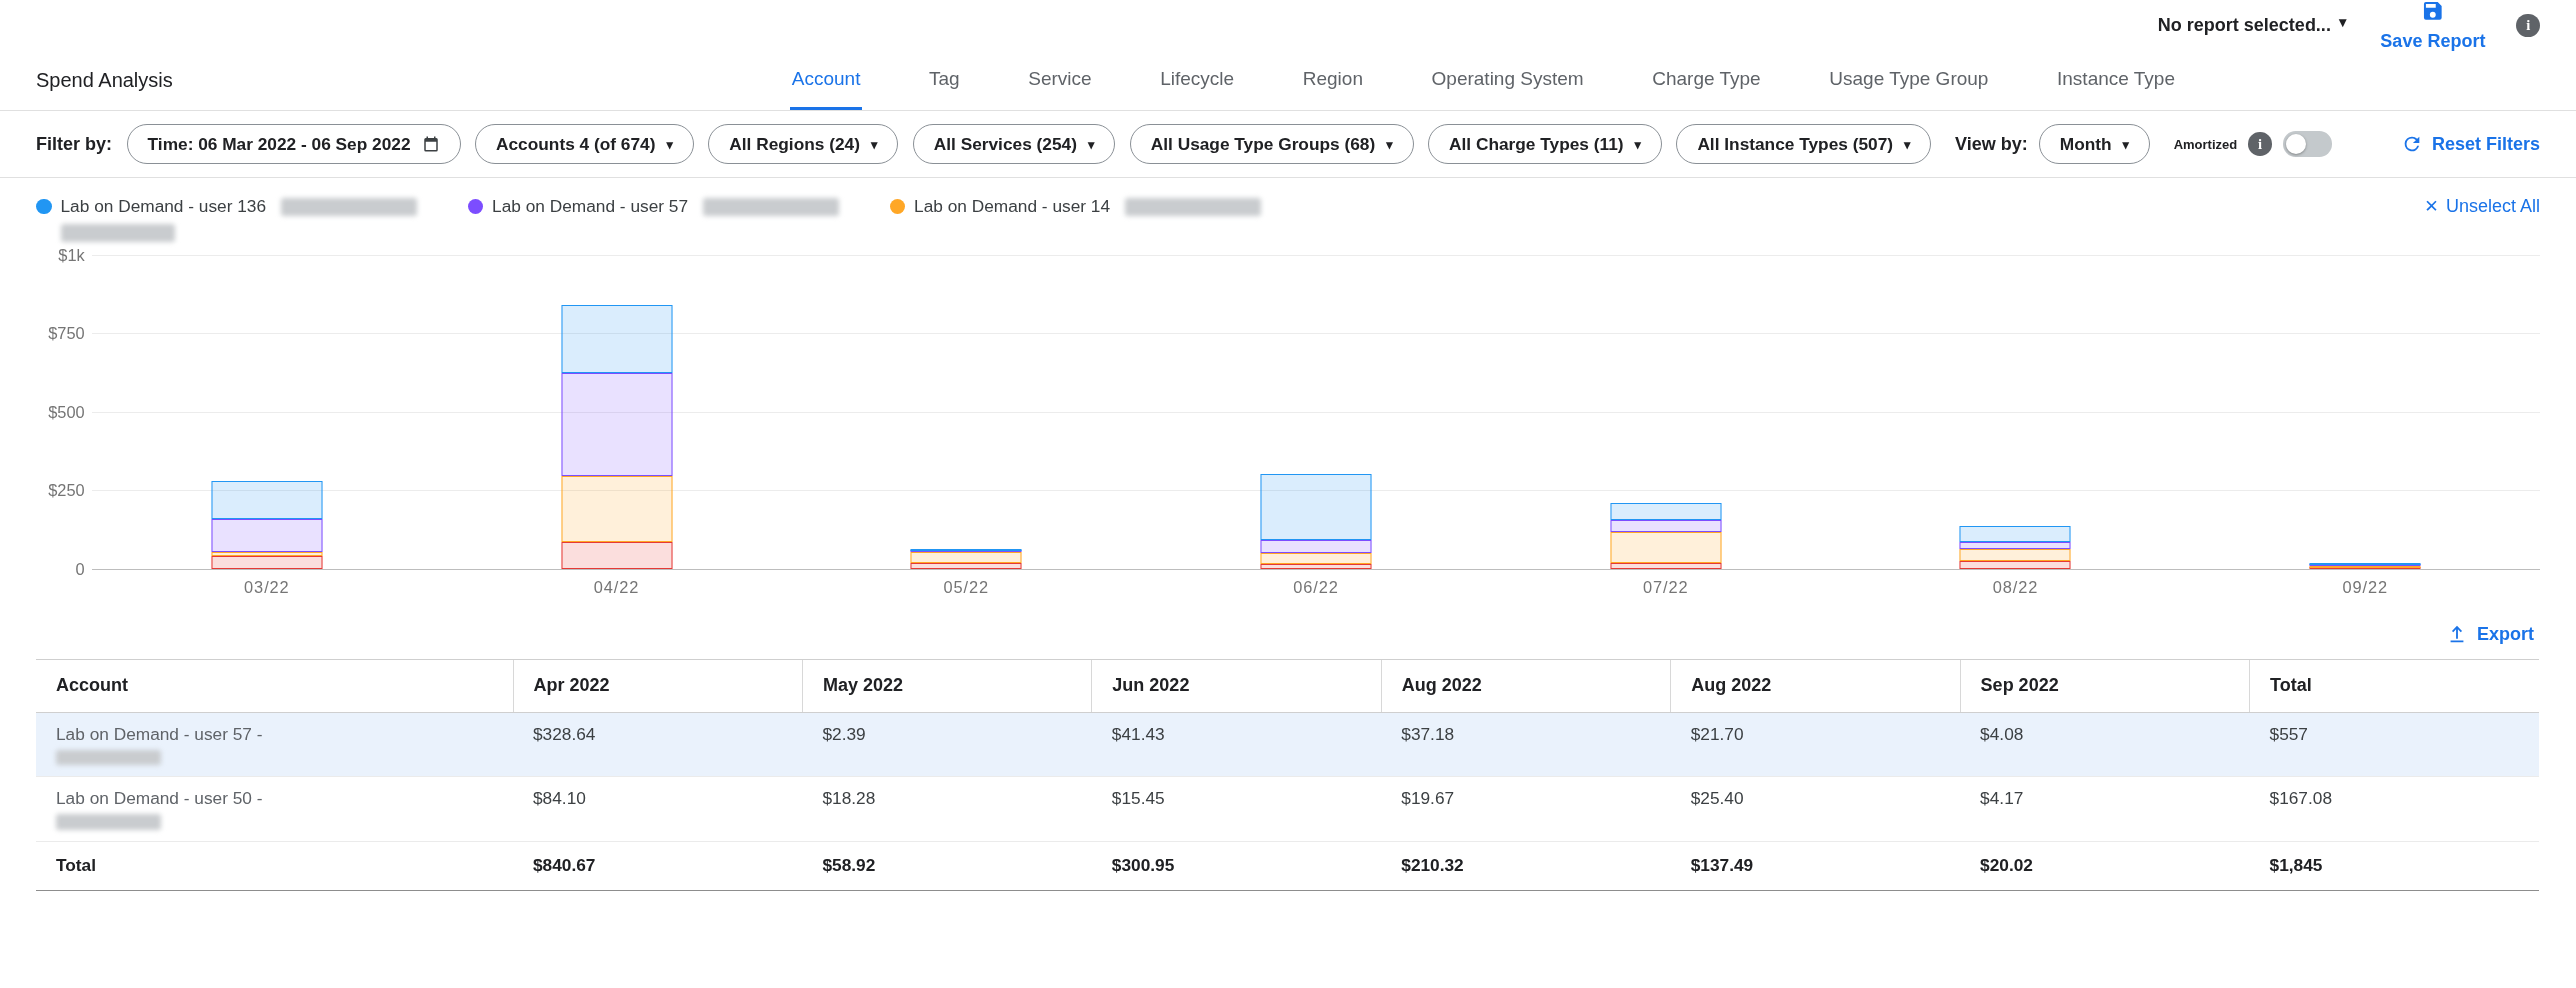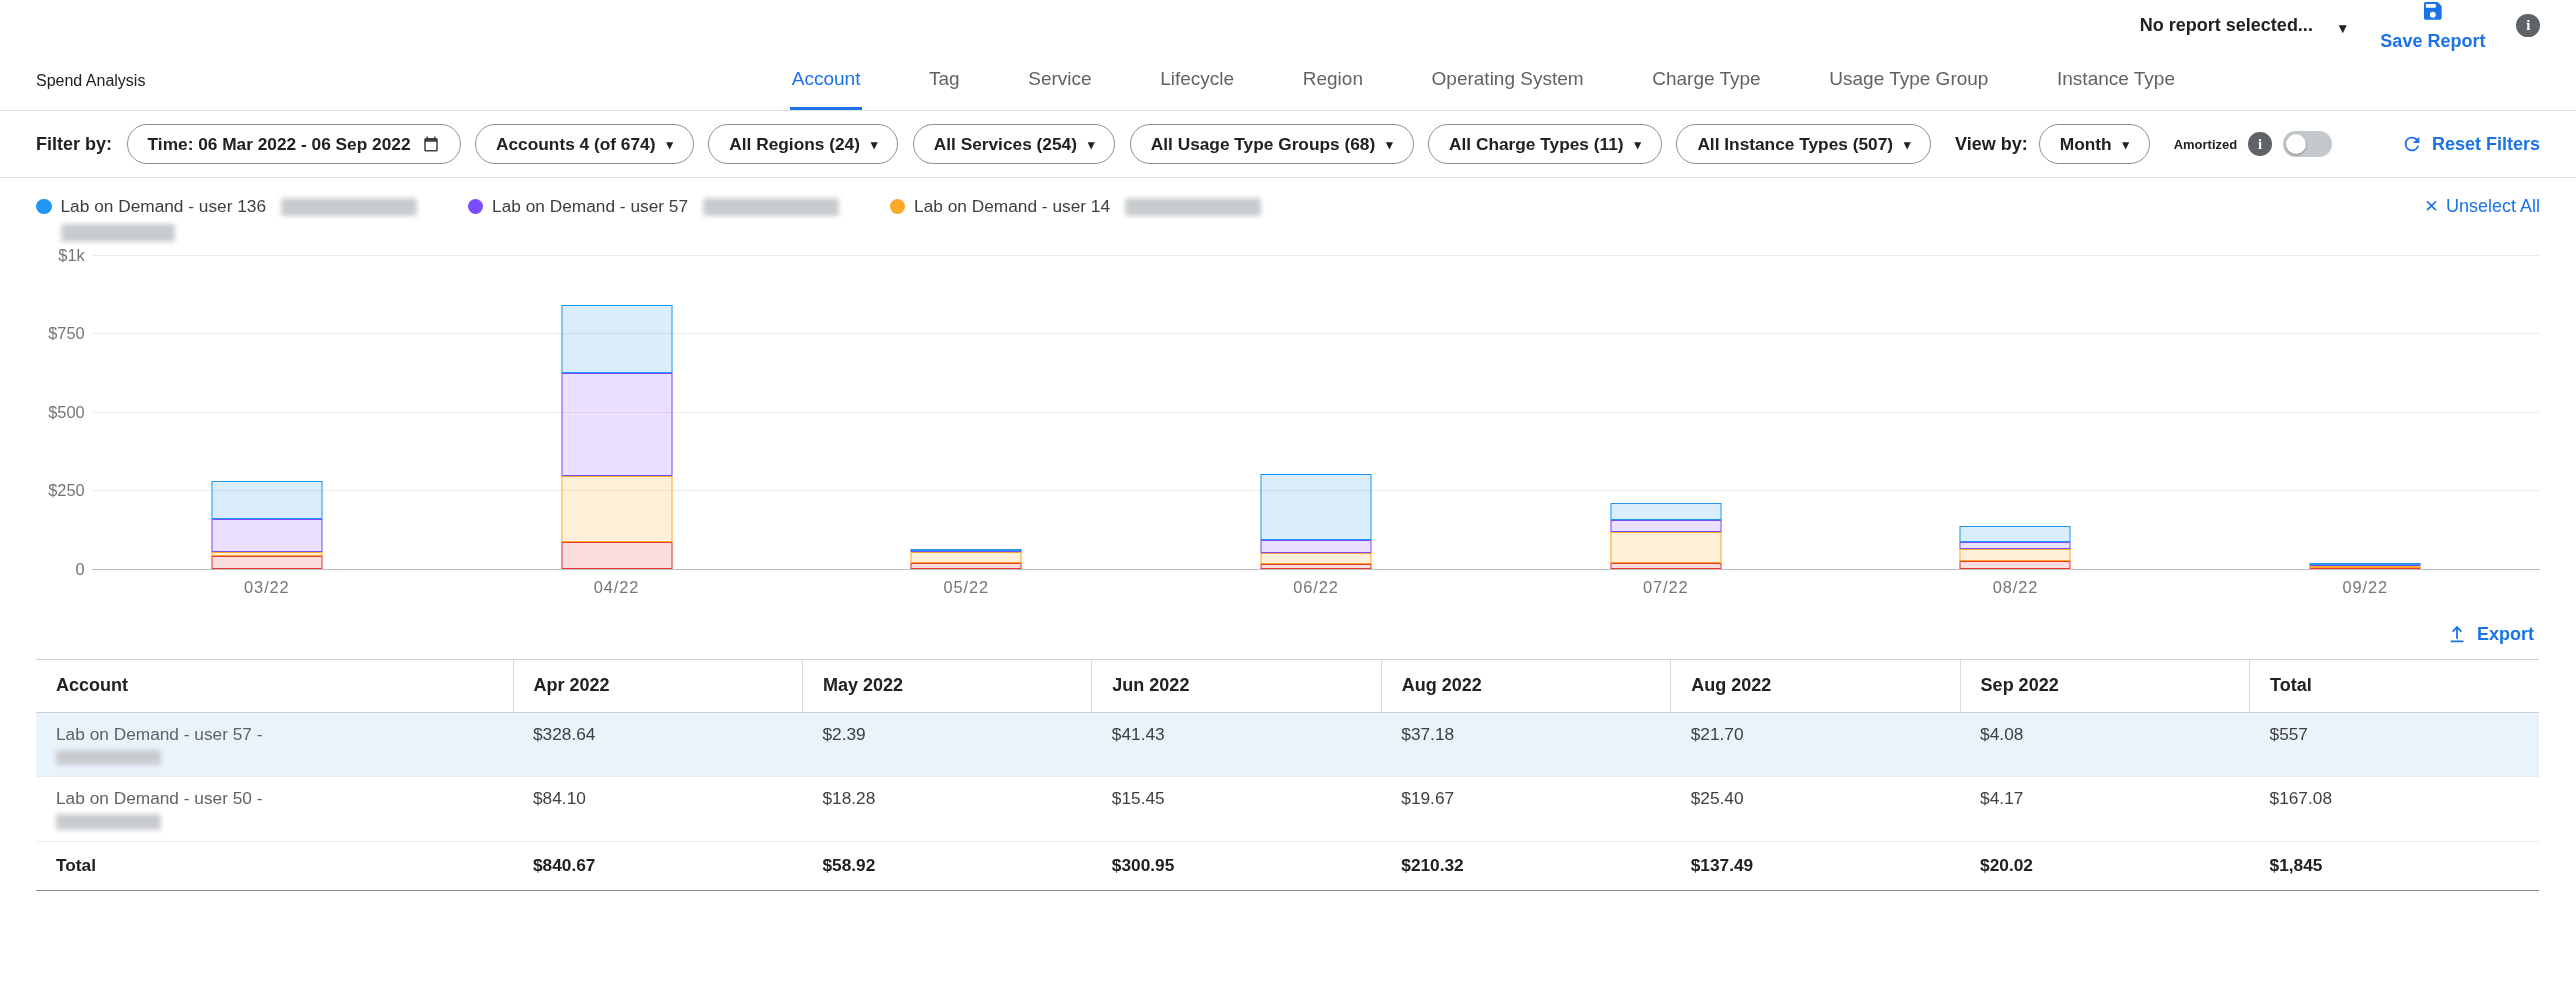--- a/index.html
+++ b/index.html
@@ -2,29 +2,29 @@
 <html style="font-size:14.5px"><head>
 <meta charset="utf-8">
 <style>
   * { box-sizing: border-box; margin: 0; padding: 0; }
   html,body { background:#fff; }
   body { font-family: "Liberation Sans", sans-serif; color:#202124; }
   .page { width:2576px; height:989px; background:#fff; overflow:hidden; position:relative; }
 
   
   .topbar { height:51px; display:flex; align-items:center; justify-content:flex-end; gap:31px; padding:0 36px; }
-  .report-selector { display:flex; align-items:flex-end; gap:23px; font-size:18px; font-weight:700; color:#202124; cursor:pointer; }
+  .report-selector { display:flex; align-items:flex-start; gap:5px; font-size:18px; font-weight:700; color:#202124; cursor:pointer; }
   .report-selector .caret { font-size:13.6px; color:#202124; }
   .save-report { display:flex; align-items:center; gap:9px; color:#1a73e8; font-size:18px; font-weight:700; cursor:pointer;flex-direction:column; }
   .icon-svg { display:inline-block; vertical-align:middle; }
   .info-dot { width:23.6px; height:23.6px; border-radius:50%; background:#5f6368; color:#fff; font-size:14.5px; font-weight:700; display:inline-flex; align-items:center; justify-content:center; font-family:"Liberation Serif", serif; }
 
   
   .titlebar { height:60px; display:flex; align-items:stretch; padding:0 36px; border-bottom:0.9px solid #e0e0e0; }
-  .page-title { font-size:16px; color:#202124; display:flex; align-items:center; width:245px; }
+  .page-title { font-size:20px; color:#202124; display:flex; align-items:center; width:245px; }
   .tabs { display:flex; gap:65px; margin-left:509px; height:100%; }
   .tab { display:flex; align-items:center; font-size:19px; color:#5f6368; cursor:pointer; border-bottom:3.6px solid transparent; padding:0 1.8px; white-space:nowrap; }
   .tab.active { color:#1a73e8; border-bottom-color:#1a73e8; }
 
   
   .filterbar { height:67px; display:flex; align-items:center; gap:11px; padding:0 36px; border-bottom:0.9px solid #e0e0e0; }
   .filter-label { font-size:18px; font-weight:700; margin-right:3.6px; white-space:nowrap; }
   .pill { display:inline-flex; align-items:center; gap:11px; border:1.4px solid #8a9096; border-radius:20px; padding:8.2px 20px; font-size:17.3px; font-weight:700; color:#202124; cursor:pointer; white-space:nowrap; background:#fff; }
   .pill .chev { font-size:12.7px; color:#202124; }
   .viewby-label { font-size:18px; font-weight:700; margin-left:12.7px; white-space:nowrap; }

